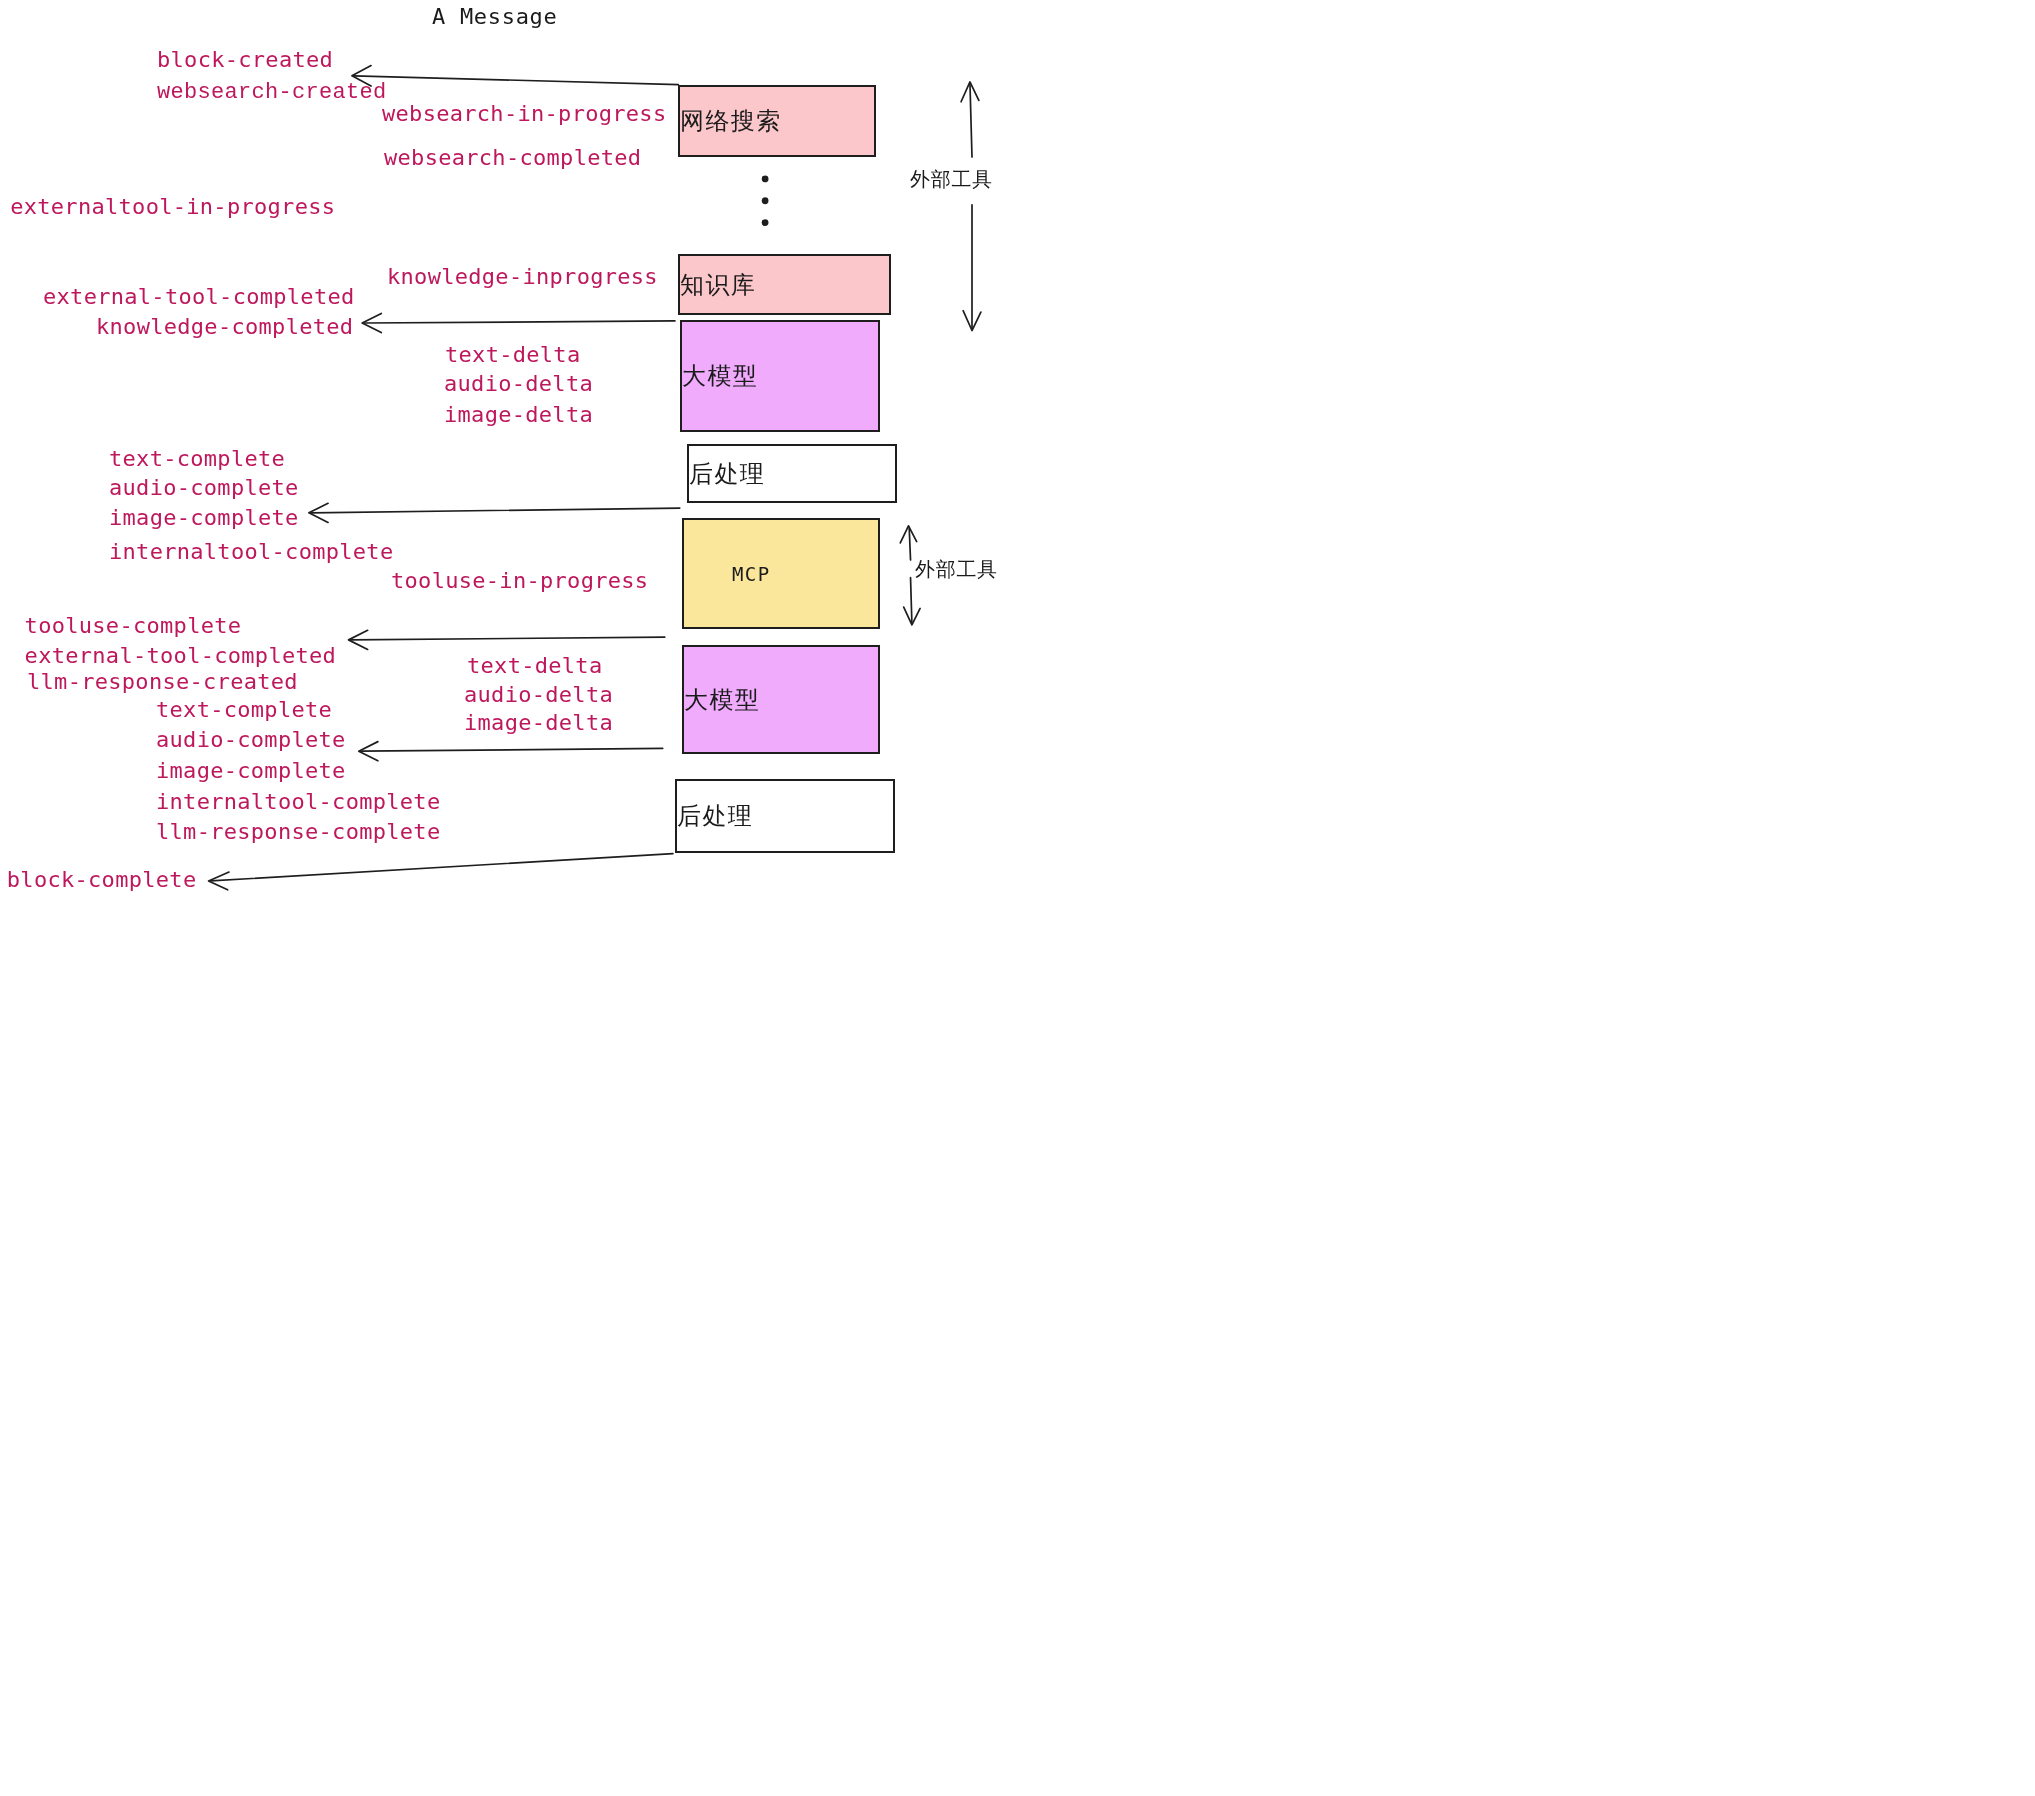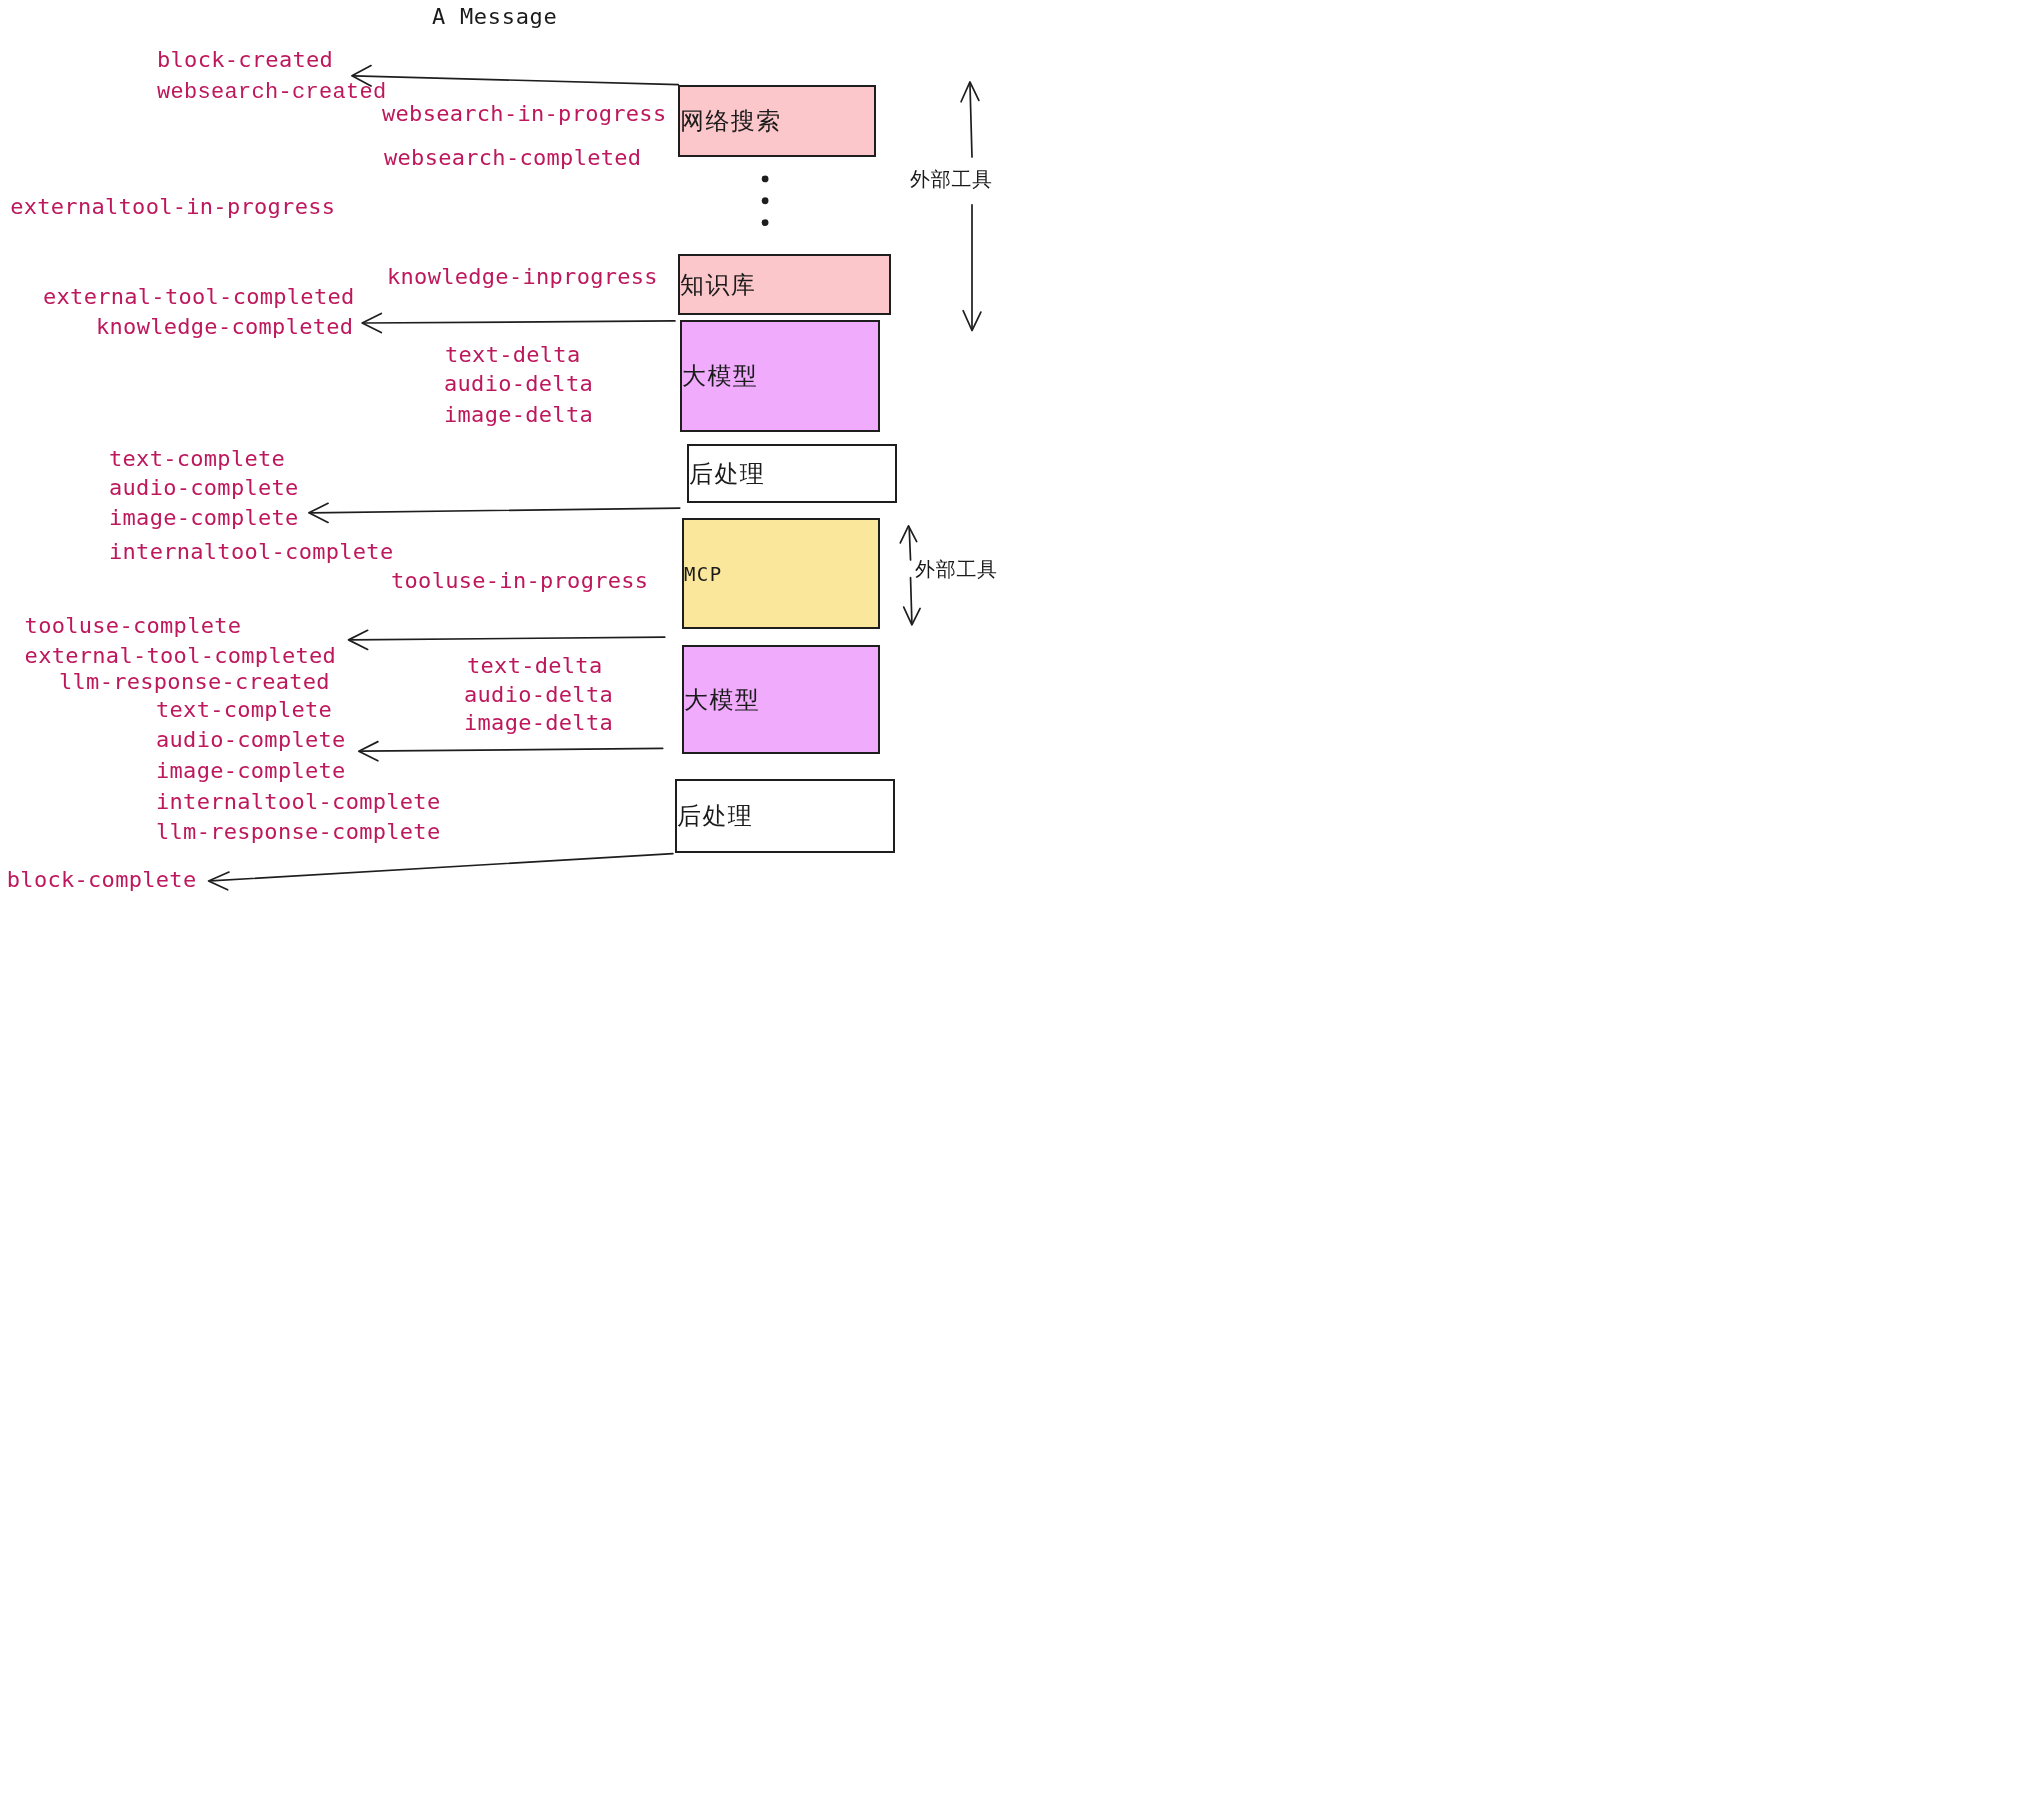--- a/index.html
+++ b/index.html
@@ -43,21 +43,21 @@
     white-space:nowrap;
   }
   .box .mono{
     font-family:"DejaVu Sans Mono", monospace;
     font-size:19px;
     letter-spacing:1.4px;
     white-space:nowrap;
   }
   .fill-pink{background:#fcc7ca;}
   .fill-green{background:#f0abfc;}
-  .fill-yellow{background:#fbe79b;}
+  .fill-yellow{background:#fbe79b;padding-left:48px;}
   .fill-white{background:#ffffff;}
   .side-label{
     position:absolute;
     font-family:"DejaVu Sans","Liberation Sans",sans-serif;
     font-size:20px;
     color:#1b1b1b;
     white-space:nowrap;
     transform:translateY(-50%);
     letter-spacing:0.7px;
   }
@@ -155,21 +155,21 @@
   <div class="event" style="left:445px;top:355px;">text-delta</div>
   <div class="event" style="left:444px;top:384px;">audio-delta</div>
   <div class="event" style="left:444px;top:415px;">image-delta</div>
   <div class="event" style="left:109px;top:459px;">text-complete</div>
   <div class="event" style="left:109px;top:488px;">audio-complete</div>
   <div class="event" style="left:109px;top:518px;">image-complete</div>
   <div class="event" style="left:109px;top:552px;">internaltool-complete</div>
   <div class="event" style="left:391px;top:581px;">tooluse-in-progress</div>
   <div class="event" style="left:24.6px;top:626px;">tooluse-complete</div>
   <div class="event" style="left:24.6px;top:656px;">external-tool-completed</div>
-  <div class="event" style="left:27px;top:682px;margin-left:32px;">llm-response-created</div>
+  <div class="event" style="left:27px;top:682px;">llm-response-created</div>
   <div class="event" style="left:156px;top:710px;">text-complete</div>
   <div class="event" style="left:156px;top:740px;">audio-complete</div>
   <div class="event" style="left:156px;top:771px;">image-complete</div>
   <div class="event" style="left:156px;top:802px;">internaltool-complete</div>
   <div class="event" style="left:156px;top:832px;">llm-response-complete</div>
   <div class="event" style="left:467px;top:666px;">text-delta</div>
   <div class="event" style="left:464px;top:695px;">audio-delta</div>
   <div class="event" style="left:464px;top:723px;">image-delta</div>
   <div class="event" style="left:6.8px;top:880px;">block-complete</div>
 

